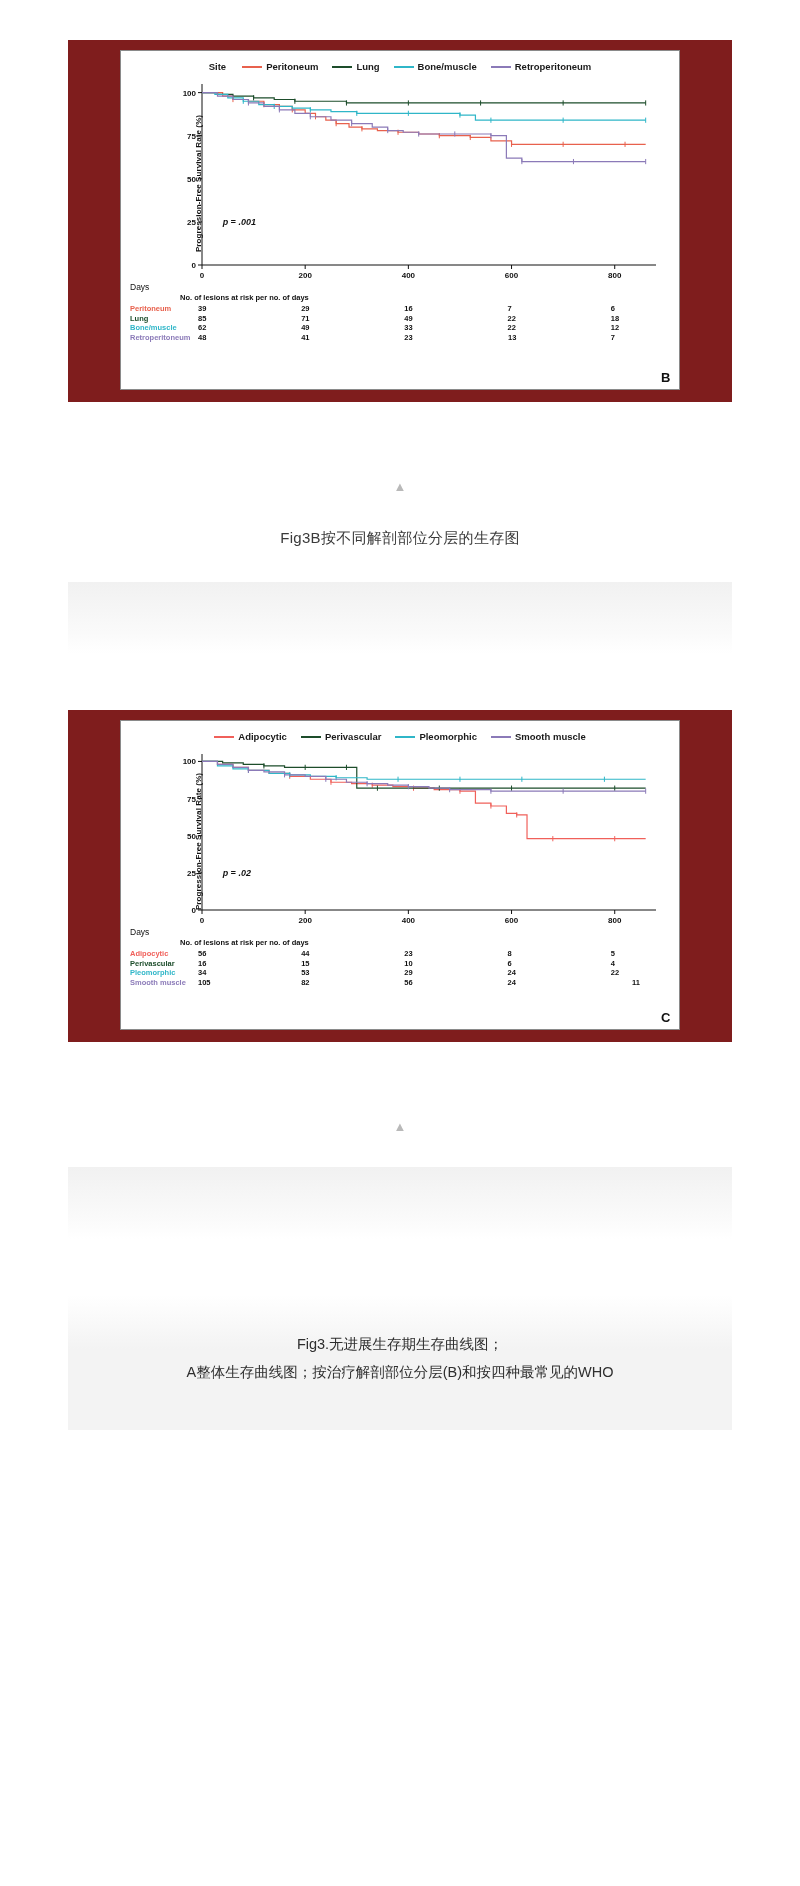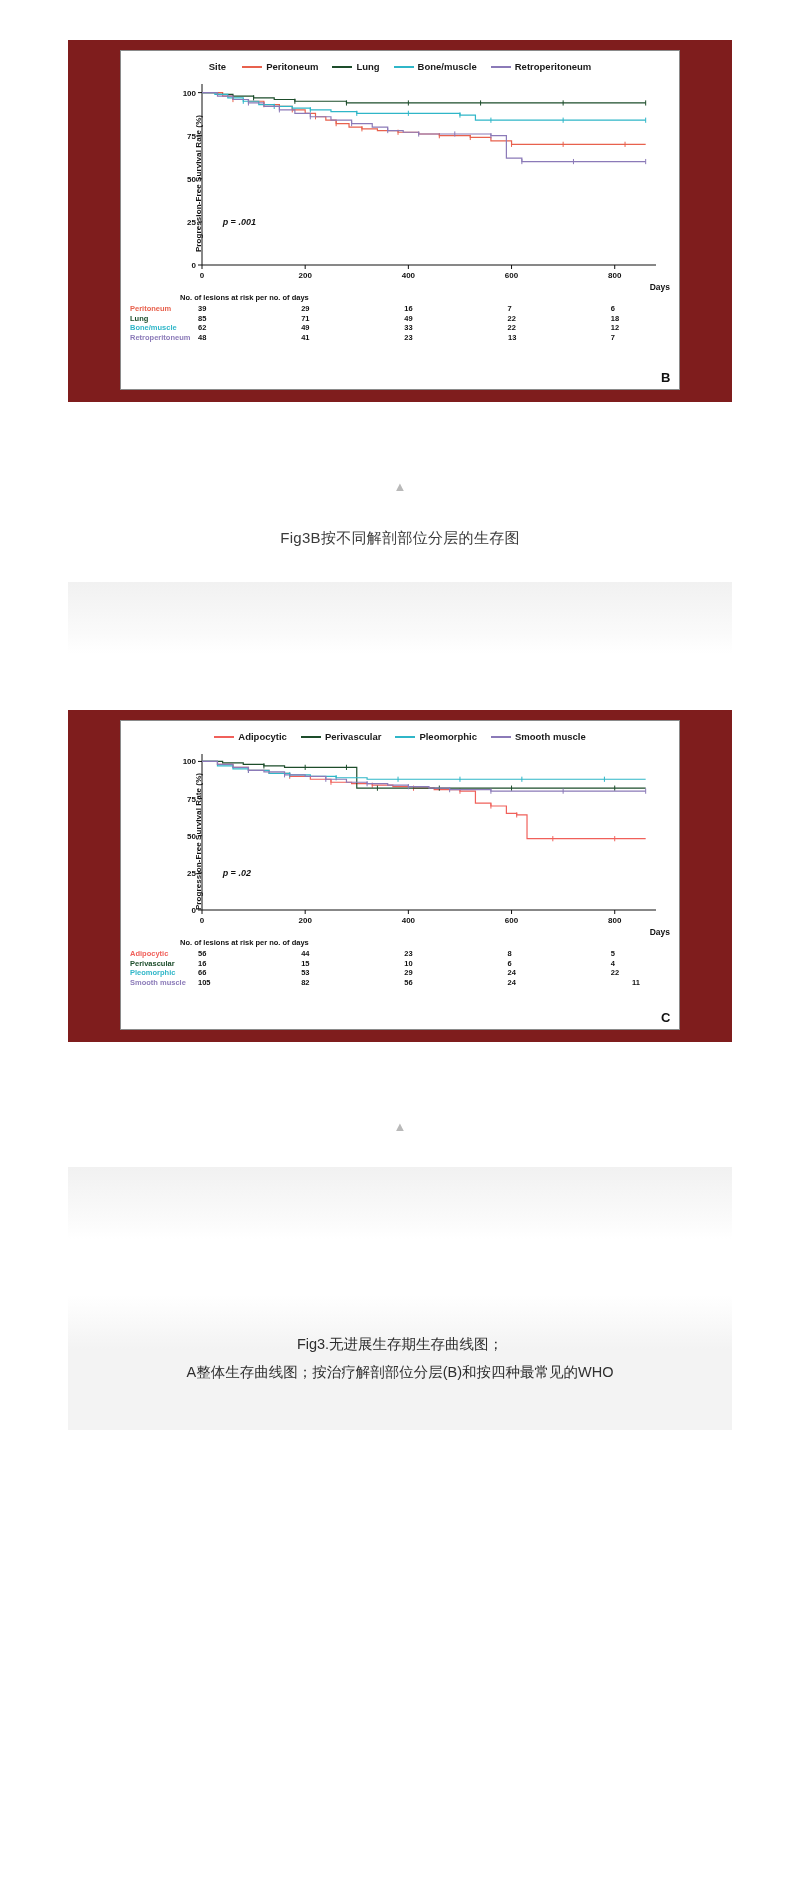--- a/index.html
+++ b/index.html
@@ -94,23 +94,23 @@
   .xtick-label {
     position: absolute;
     font-size: 8px;
     font-weight: bold;
     color: #111;
     transform: translateX(-50%);
   }
   .x-title {
     position: absolute;
     font-size: 8.5px;
-    font-weight: bold;
-    color: #111;
-    text-align: right;
+    font-weight: normal;
+    color: #111;
+    text-align: left;
     width: 100%;
   }
   .pvalue {
     position: absolute;
     font-size: 9px;
     font-style: italic;
     color: #111;
     font-weight: bold;
   }
 
@@ -396,21 +396,21 @@
           <div class="risk-row">
             <span class="risk-name" style="color: rgb(29, 77, 43); left: 0px;">Perivascular</span>
             <span class="risk-val" style="left: 68px;">16</span>
             <span class="risk-val" style="left: 171.182px;">15</span>
             <span class="risk-val" style="left: 274.364px;">10</span>
             <span class="risk-val" style="left: 377.545px;">6</span>
             <span class="risk-val" style="left: 480.727px;">4</span>
           </div>
           <div class="risk-row">
             <span class="risk-name" style="color: rgb(47, 182, 200); left: 0px;">Pleomorphic</span>
-            <span class="risk-val" style="left: 68px;">66</span>
+            <span class="risk-val" style="left: 68px;">34</span>
             <span class="risk-val" style="left: 171.182px;">53</span>
             <span class="risk-val" style="left: 274.364px;">29</span>
             <span class="risk-val" style="left: 377.545px;">24</span>
             <span class="risk-val" style="left: 480.727px;">22</span>
           </div>
           <div class="risk-row">
             <span class="risk-name" style="color: rgb(139, 122, 184); left: 0px;">Smooth muscle</span>
             <span class="risk-val" style="left: 68px;">105</span>
             <span class="risk-val" style="left: 171.182px;">82</span>
             <span class="risk-val" style="left: 274.364px;">56</span>

